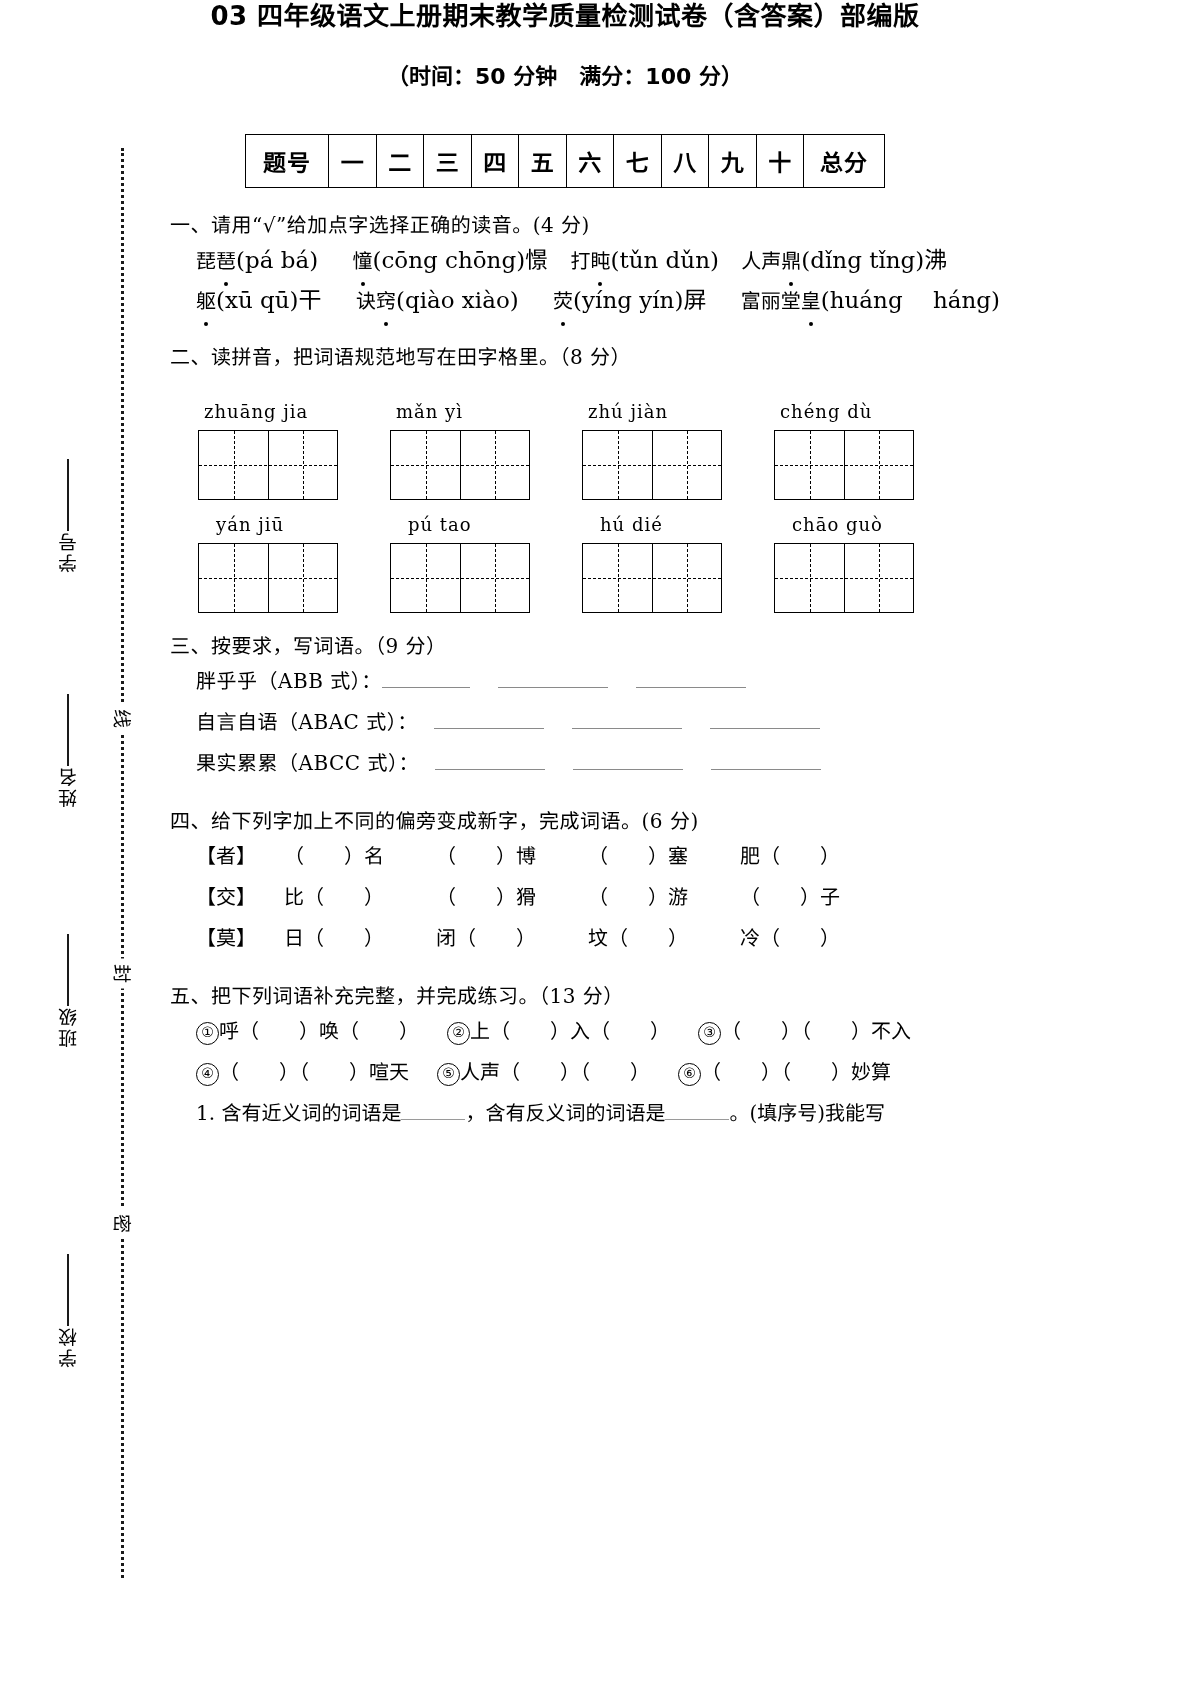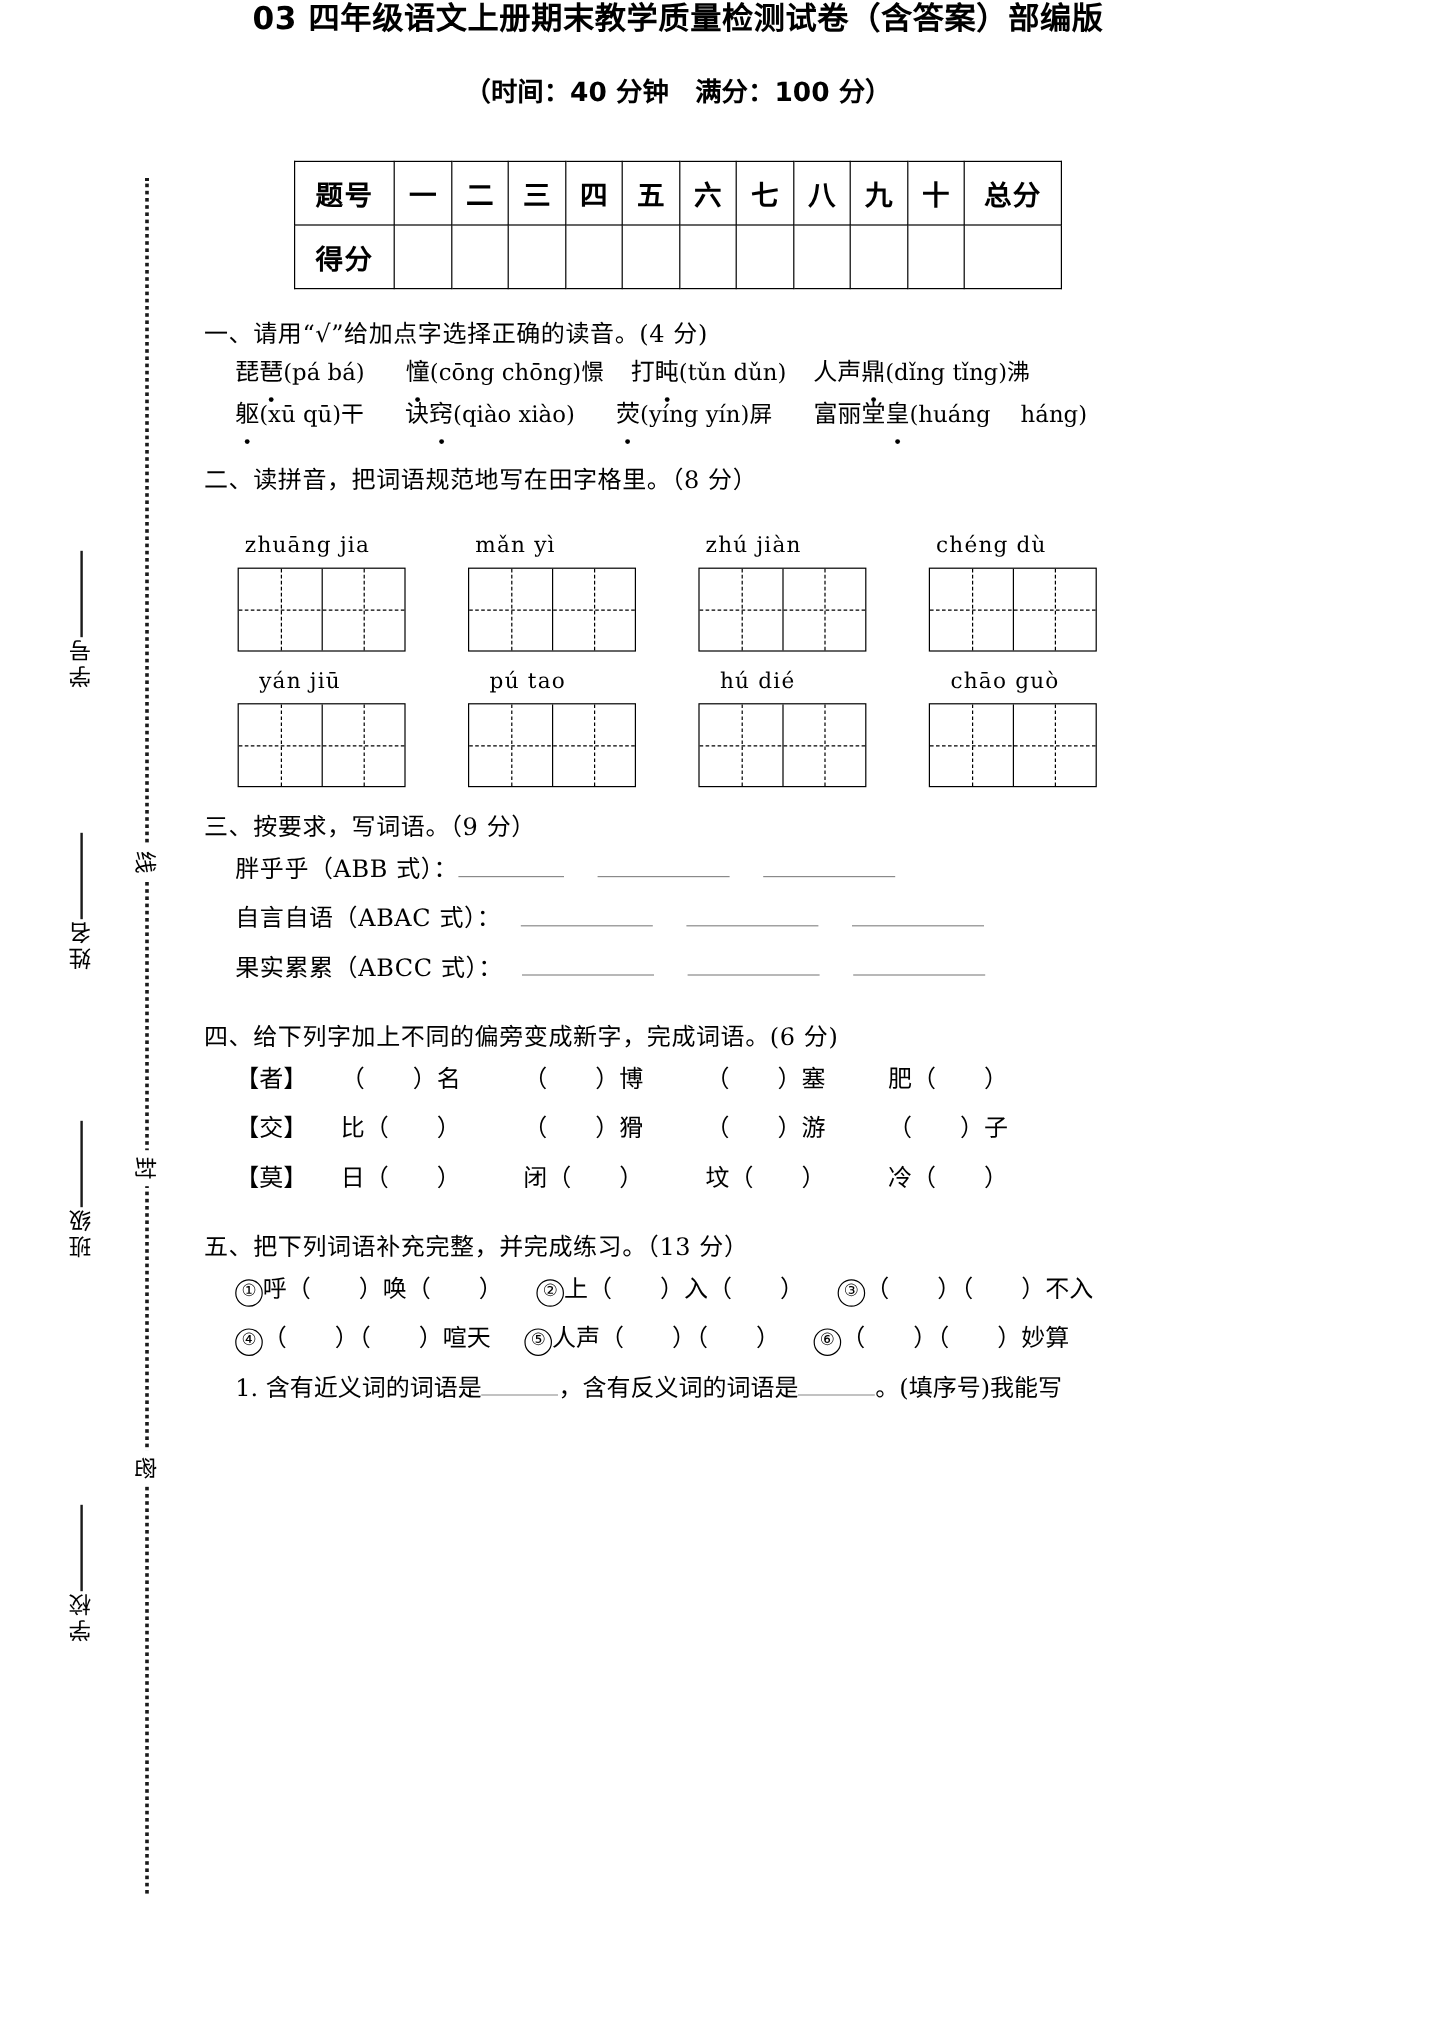--- a/index.html
+++ b/index.html
@@ -129,21 +129,21 @@
     line-height: 1.5;
     letter-spacing: 0.5px;
   }
   .q-line {
     font-size: 20px;
     line-height: 1.75;
     margin-left: 26px;
     white-space: nowrap;
   }
 
-  .py { font-family: "DejaVu Serif", "Liberation Serif", serif; font-size: 19px; margin-top: 20px; }
+  .py { font-family: "DejaVu Serif", "Liberation Serif", serif; font-size: 23px; margin-top: 20px; }
 
   
   .dotted-char {
     position: relative;
     display: inline-block;
   }
   .dotted-char::after {
     content: "";
     position: absolute;
     left: 50%;
@@ -271,53 +271,39 @@
   </div>
   <div class="field-group" style="top:1250px;">
     <span class="field-line"></span>
     <span class="field-label">学校</span>
   </div>
 </div>
 
 <div id="paper">
 
   <h1 class="doc-title">03 四年级语文上册期末教学质量检测试卷（含答案）部编版</h1>
-  <div class="doc-subtitle">（时间：40 分钟　满分：100 分）</div>
+  <div class="doc-subtitle">（时间：50 分钟　满分：100 分）</div>
 
   <div class="score-table-wrap">
     <table class="score-table">
       <tbody>
         <tr>
           <td class="lead">题号</td>
           <td>一</td>
           <td>二</td>
           <td>三</td>
           <td>四</td>
           <td>五</td>
           <td>六</td>
           <td>七</td>
           <td>八</td>
           <td>九</td>
           <td>十</td>
           <td class="total">总分</td>
         </tr>
-        <tr>
-          <td class="lead">得分</td>
-          <td></td>
-          <td></td>
-          <td></td>
-          <td></td>
-          <td></td>
-          <td></td>
-          <td></td>
-          <td></td>
-          <td></td>
-          <td></td>
-          <td class="total"></td>
-        </tr>
       </tbody>
     </table>
   </div>
 
   <div class="q-head">一、请用“√”给加点字选择正确的读音。(4 分)</div>
 
   <div class="q-line">
     <span><span>琵</span><span class="dotted-char">琶</span><span class="py">(pá bá)</span></span><span class="gap"></span>
     <span><span class="dotted-char">憧</span><span class="py">(cōng chōng)憬</span></span><span class="gap-sm"></span>
     <span><span>打</span><span class="dotted-char">盹</span><span class="py">(tǔn dǔn)</span></span><span class="gap-sm"></span>

